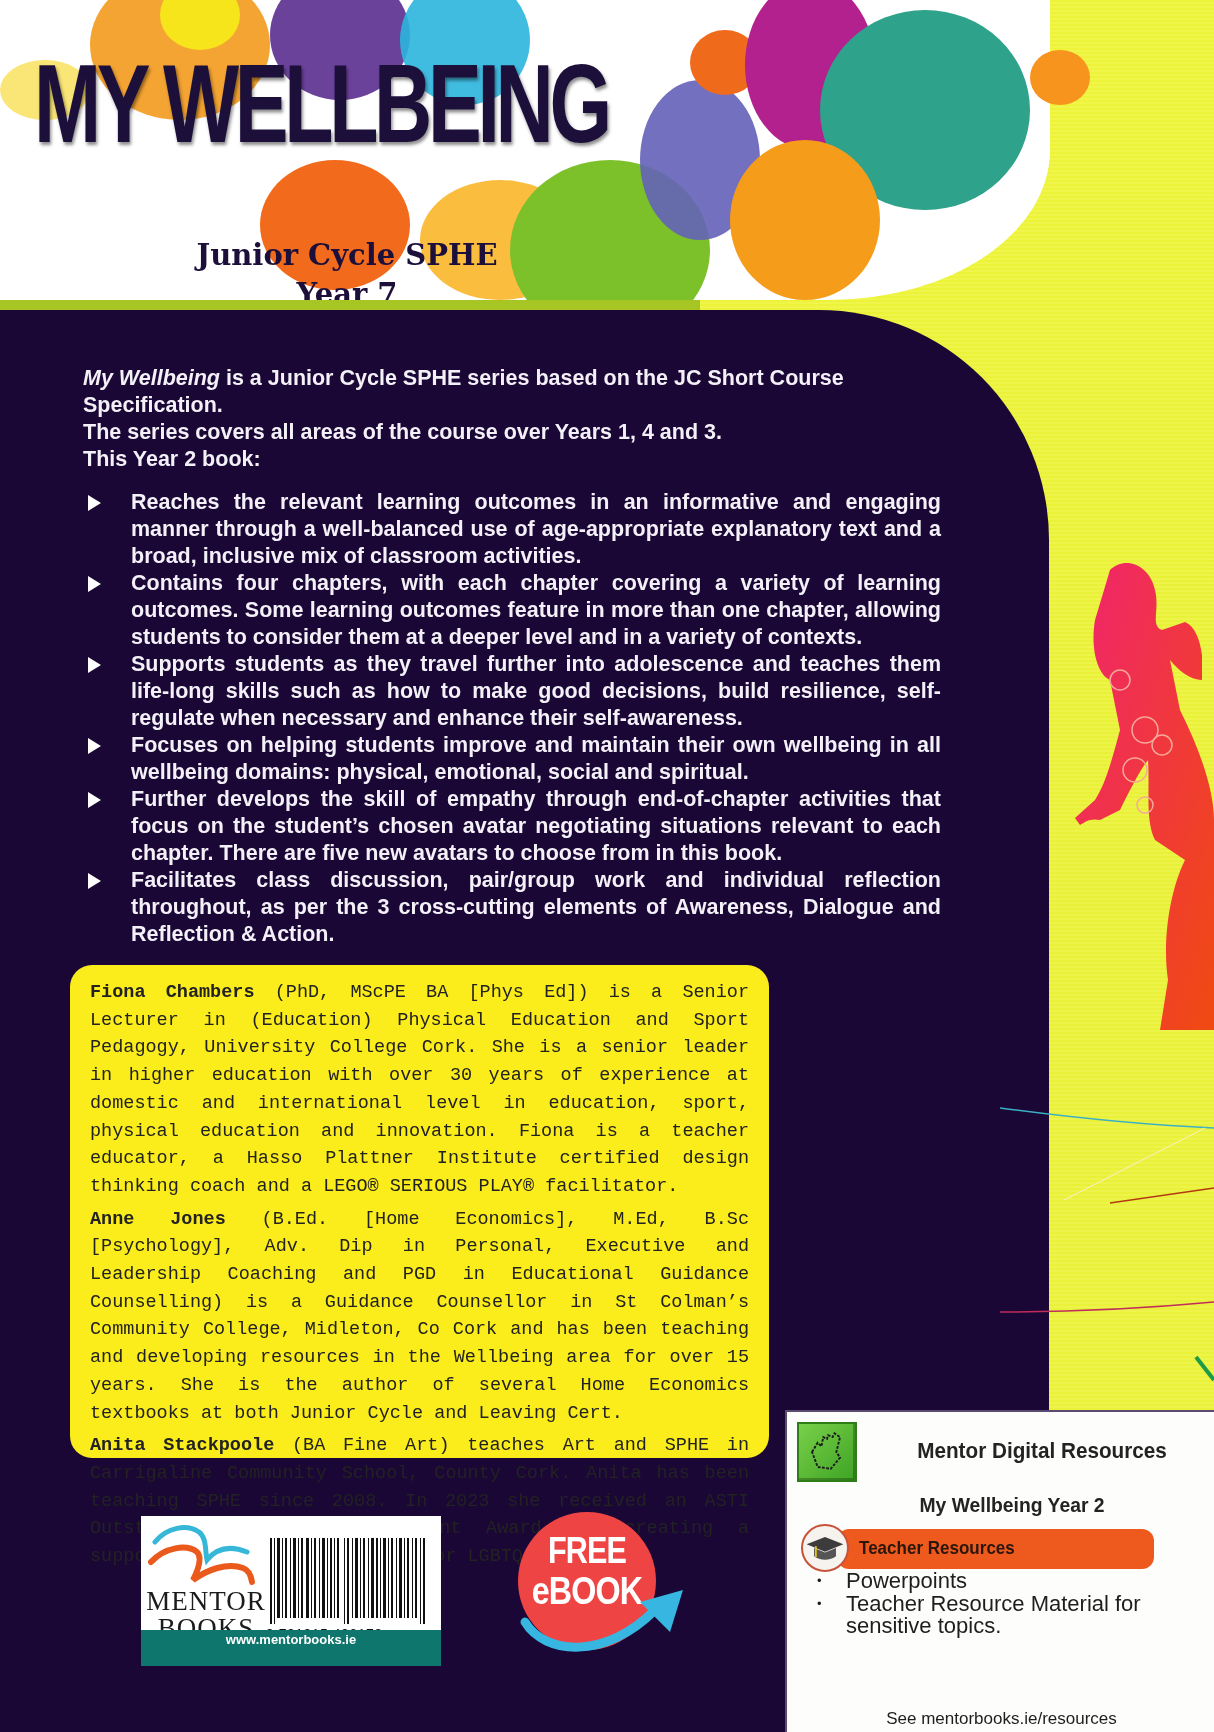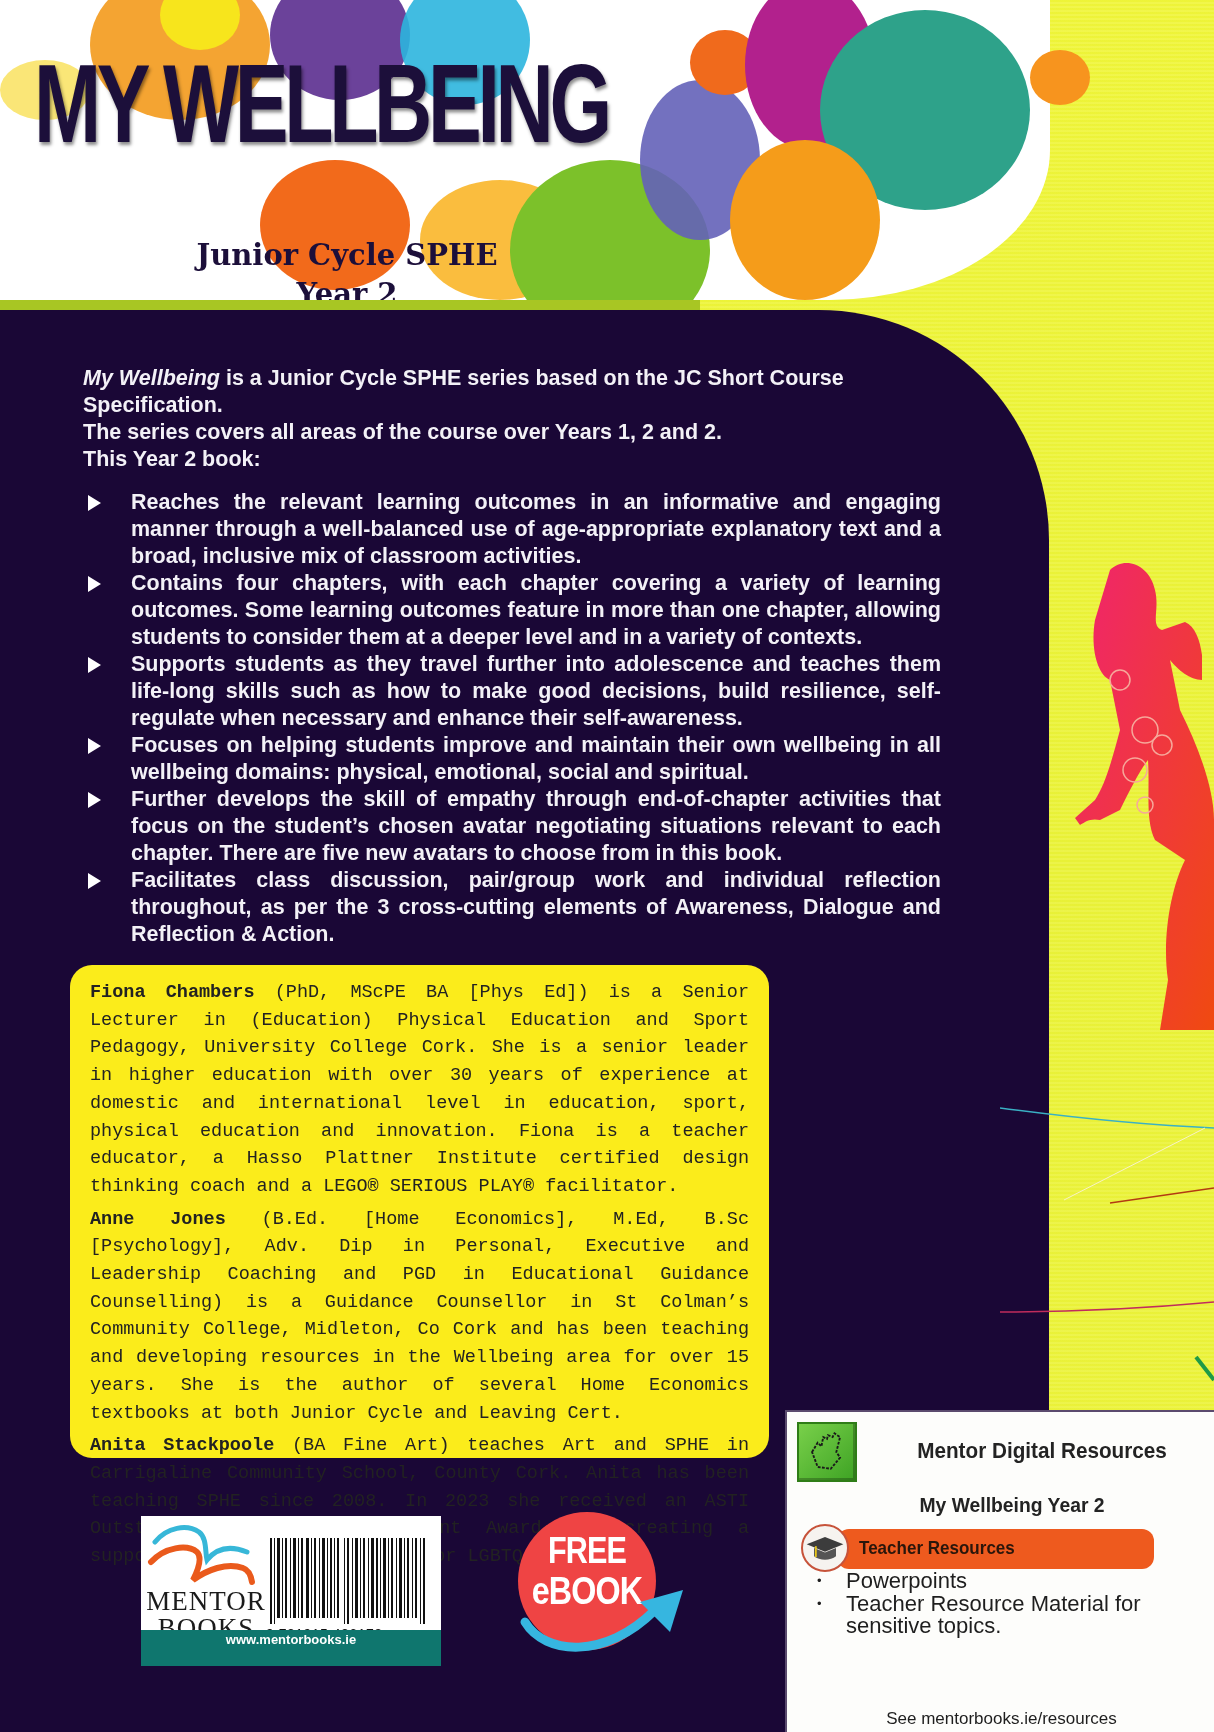--- a/index.html
+++ b/index.html
@@ -117,21 +117,21 @@
   <div class="splash" style="left:640px;top:80px;width:120px;height:160px;background:#6462b8;opacity:.9"></div>
   <div class="splash" style="left:690px;top:30px;width:70px;height:65px;background:#f06a1c"></div>
   <div class="splash" style="left:745px;top:-20px;width:130px;height:170px;background:#b2218d"></div>
   <div class="splash" style="left:820px;top:10px;width:210px;height:200px;background:#2ea28a"></div>
   <div class="splash" style="left:730px;top:140px;width:150px;height:160px;background:#f59c1a"></div>
   <div class="splash" style="left:0px;top:60px;width:90px;height:60px;background:#f7d51c;opacity:.6"></div>
 
   <div class="title">MY WELLBEING</div>
   <div class="subtitle">
     <div>Junior Cycle SPHE</div>
-    <div>Year 2</div>
+    <div>Year 7</div>
   </div>
 </div>
 <div class="splash" style="left:1030px;top:50px;width:60px;height:55px;background:#f7941e;border-radius:50%;position:absolute"></div>
 <div class="green-stripe"></div>
 
 <svg class="silhouette" viewBox="0 0 164 470">
   <defs>
     <linearGradient id="sg" x1="0" y1="0" x2="1" y2="1">
       <stop offset="0" stop-color="#f0246e"></stop>
       <stop offset="1" stop-color="#f04a10"></stop>
@@ -150,21 +150,21 @@
 <svg class="deco-lines" viewBox="0 0 214 360">
   <path d="M0 58 C60 66 140 75 214 78" stroke="#3ab0c4" stroke-width="1.5" fill="none"></path>
   <path d="M64 150 L205 78" stroke="#f7f1c7" stroke-width="1" fill="none"></path>
   <path d="M110 153 C150 147 185 142 214 138" stroke="#b33a12" stroke-width="1.5" fill="none"></path>
   <path d="M0 262 C80 262 150 258 214 252" stroke="#c02c5c" stroke-width="1.5" fill="none"></path>
   <path d="M196 307 L214 330" stroke="#1f9a47" stroke-width="4" fill="none"></path>
 </svg>
 
 <div class="intro">
   <div class="lead"><em>My Wellbeing</em><span> is a Junior Cycle SPHE series based on the JC Short Course Specification.</span></div>
-  <div>The series covers all areas of the course over Years 1, 2 and 2.</div>
+  <div>The series covers all areas of the course over Years 1, 4 and 3.</div>
   <div>This Year 2 book:</div>
   <ul class="bullets">
     <li><span class="arrow"></span><span>Reaches the relevant learning outcomes in an informative and engaging manner through a well-balanced use of age-appropriate explanatory text and a broad, inclusive mix of classroom activities.</span></li>
     <li><span class="arrow"></span><span>Contains four chapters, with each chapter covering a variety of learning outcomes. Some learning outcomes feature in more than one chapter, allowing students to consider them at a deeper level and in a variety of contexts.</span></li>
     <li><span class="arrow"></span><span>Supports students as they travel further into adolescence and teaches them life-long skills such as how to make good decisions, build resilience, self-regulate when necessary and enhance their self-awareness.</span></li>
     <li><span class="arrow"></span><span>Focuses on helping students improve and maintain their own wellbeing in all wellbeing domains: physical, emotional, social and spiritual.</span></li>
     <li><span class="arrow"></span><span>Further develops the skill of empathy through end-of-chapter activities that focus on the student’s chosen avatar negotiating situations relevant to each chapter. There are five new avatars to choose from in this book.</span></li>
     <li><span class="arrow"></span><span>Facilitates class discussion, pair/group work and individual reflection throughout, as per the 3 cross-cutting elements of Awareness, Dialogue and Reflection &amp; Action.</span></li>
   </ul>
 </div>

